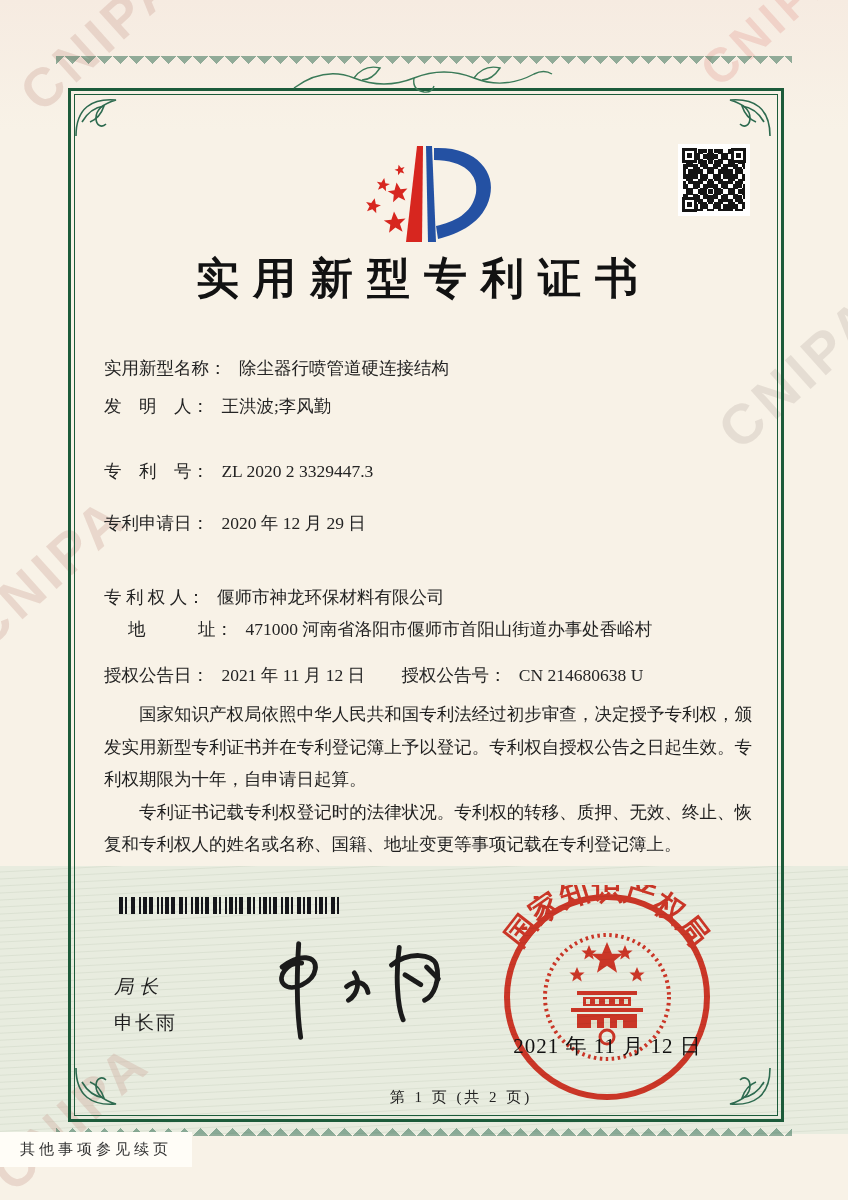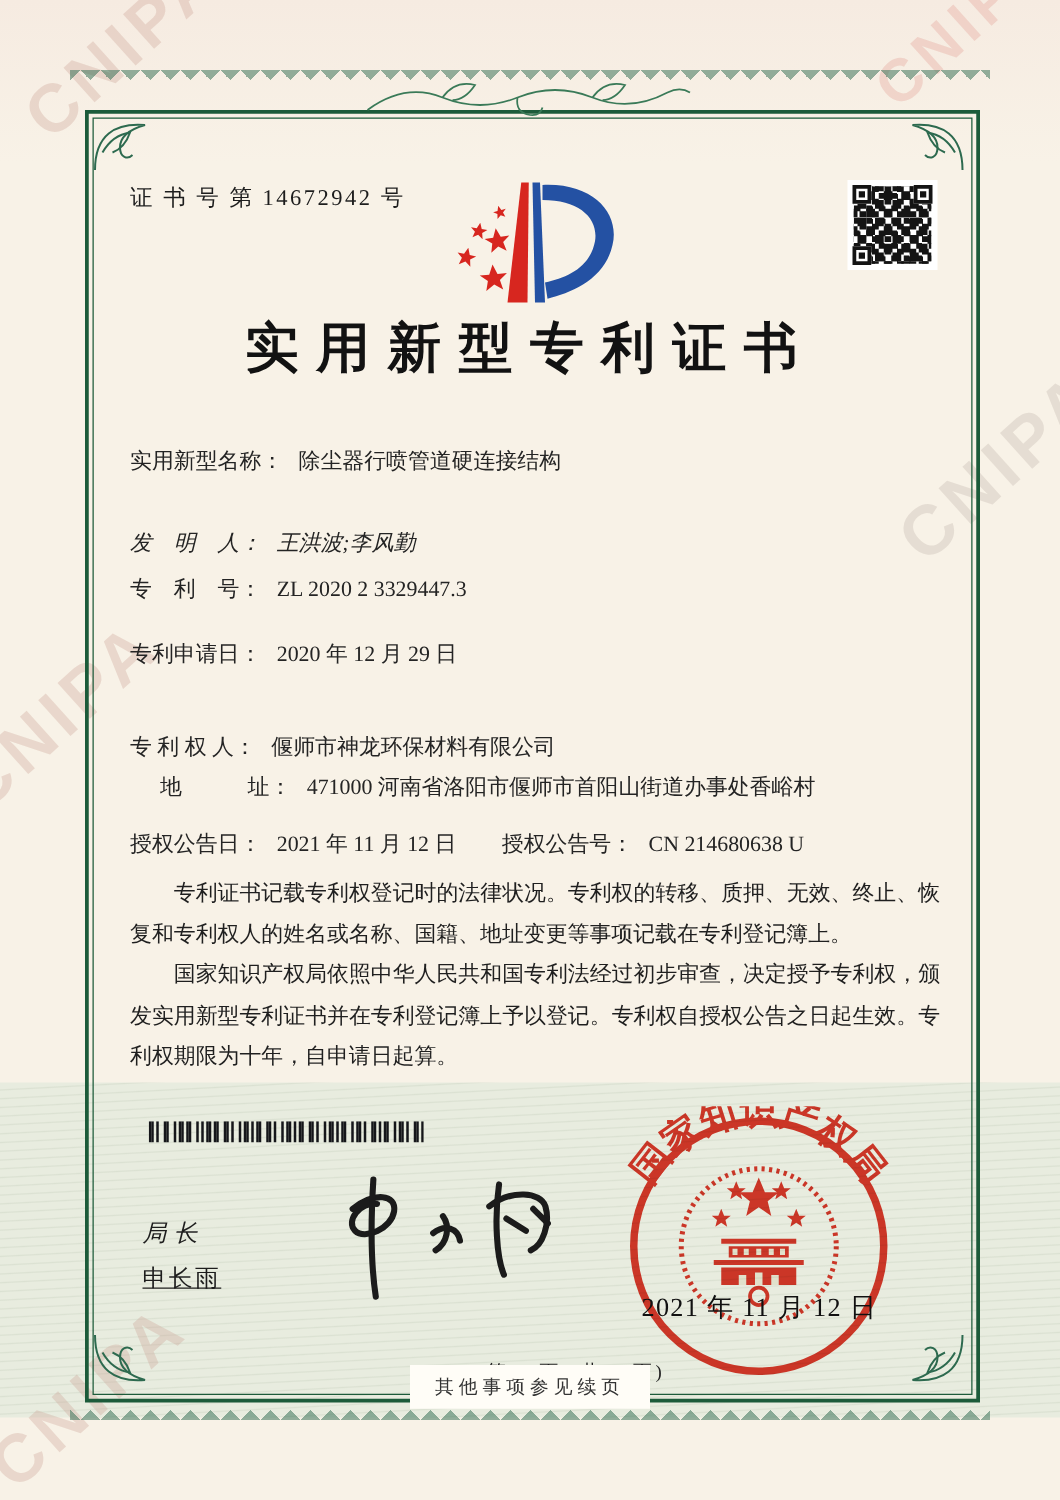--- a/index.html
+++ b/index.html
@@ -47,45 +47,45 @@
       repeating-conic-gradient(#141414 0 25%, transparent 0 50%) 3px 4px/14px 14px; }
   .finder { position:absolute; width:15px; height:15px; border:3px solid #141414; background:#fff; box-sizing:border-box; }
   .finder::after { content:""; position:absolute; inset:2px; background:#141414; }
   .f-tl { left:4px; top:4px; } .f-tr { right:4px; top:4px; } .f-bl { left:4px; bottom:4px; }
 
   .title { position:absolute; top:250px; left:0; width:100%; text-align:center;
     font-size:43px; font-weight:bold; letter-spacing:14px; color:#121212; }
 
   .fields { position:absolute; left:104px; top:356px; width:650px; }
   .field-row { position:absolute; left:0; font-size:17.5px; white-space:nowrap; color:#242424; }
-  .r0{top:0px;} .r1{top:66px;font-style:italic;} .r2{top:103px;} .r3{top:155px;text-align:right;} .r4{top:207px;margin-top:22px;} .r5{top:261px;margin-left:24px;} .r6{top:307px;}
+  .r0{top:0px;} .r1{top:38px;} .r2{top:103px;} .r3{top:155px;text-align:right;} .r4{top:207px;margin-top:22px;} .r5{top:261px;margin-left:24px;} .r6{top:307px;}
   .fvalue { margin-left:8px; }
   .flabel2 { margin-left:32px; }
 
   .bodytext { position:absolute; left:104px; top:698px; width:648px;
     font-size:17.5px; line-height:1.86; text-align:justify; color:#1f1f1f; }
   .bodytext p { margin:0; text-indent:2em; }
 
   .barcode { position:absolute; left:119px; top:897px; width:220px; height:17px;
     overflow:hidden; display:flex; align-items:stretch; }
   .barcode .bar { width:2px; background:#15161a; flex:0 0 auto; }
   .barcode .gap { width:2px; flex:0 0 auto; }
 
   .signatory-title { position:absolute; left:114px; top:974px; font-size:19px; letter-spacing:6px;font-style:italic; }
-  .signatory-name  { position:absolute; left:114px; top:1010px; font-size:19px; letter-spacing:2px;text-decoration:underline; }
+  .signatory-name  { position:absolute; left:114px; top:1010px; font-size:19px; letter-spacing:2px; }
   .signature { position:absolute; left:245px; top:932px; }
   .signature path { stroke:#1b1b1b; fill:none; stroke-width:5; stroke-linecap:round; stroke-linejoin:round; }
 
   .seal { position:absolute; left:495px; top:885px; opacity:.93; mix-blend-mode:multiply; }
   .seal-date { position:absolute; left:505px; top:1032px; width:205px; text-align:center;
     font-size:21px; letter-spacing:1px; color:#111; z-index:6; }
 
   .page-info { position:absolute; left:0; top:1088px; width:100%; text-align:center;
     font-size:15px; letter-spacing:3px; color:#222;padding-left:37px; }
-  .note-wrap { position:absolute; left:0; top:1092px; width:100%; text-align:center; }
+  .note-wrap { position:absolute; left:0; top:1132px; width:100%; text-align:left; }
   .note-box { display:inline-block; background:#fffdf7; padding:8px 20px;
     font-size:15px; letter-spacing:4px; color:#333; }
 
   .z1 { z-index:1; } .z2 { z-index:2; } .z3 { z-index:3; } .z4 { z-index:4; } .z5 { z-index:5; }
 </style>
 </head>
 <body>
 
 <div class="page">
 
@@ -120,21 +120,20 @@
     <path d="M4,44 C4,16 20,6 44,8 C30,12 24,18 24,26 C24,34 30,36 34,32"></path>
     <path d="M10,30 q8,-14 22,-16 q-4,12 -14,16"></path>
   </svg>
   <svg class="flourish z2" width="270" height="40" viewBox="0 0 270 40">
     <path d="M6,28 Q36,6 66,18 Q96,30 126,18 Q156,6 186,18 Q216,30 246,14 Q256,9 264,14"></path>
     <path d="M66,18 q10,-14 26,-10 q-8,12 -18,12"></path>
     <path d="M186,18 q10,-14 26,-10 q-8,12 -18,12"></path>
     <path d="M126,18 q-2,12 10,14 q8,1 10,-6"></path>
   </svg>
 
-  <div class="cert-no z3">证 书 号 第 14672942 号</div>
 
   <svg class="logo z3" width="150" height="122" viewBox="0 0 150 122">
     <g fill="#d7261f">
       <path transform="translate(52,40) scale(0.55) rotate(-15)" d="M0,-10 L2.9,-3.1 L9.5,-3.1 L4.2,1.2 L5.9,8.1 L0,4 L-5.9,8.1 L-4.2,1.2 L-9.5,-3.1 L-2.9,-3.1 Z"></path>
       <path transform="translate(35,55) scale(0.7) rotate(10)" d="M0,-10 L2.9,-3.1 L9.5,-3.1 L4.2,1.2 L5.9,8.1 L0,4 L-5.9,8.1 L-4.2,1.2 L-9.5,-3.1 L-2.9,-3.1 Z"></path>
       <path transform="translate(50,63) scale(1.05) rotate(-8)" d="M0,-10 L2.9,-3.1 L9.5,-3.1 L4.2,1.2 L5.9,8.1 L0,4 L-5.9,8.1 L-4.2,1.2 L-9.5,-3.1 L-2.9,-3.1 Z"></path>
       <path transform="translate(25,76) scale(0.8) rotate(12)" d="M0,-10 L2.9,-3.1 L9.5,-3.1 L4.2,1.2 L5.9,8.1 L0,4 L-5.9,8.1 L-4.2,1.2 L-9.5,-3.1 L-2.9,-3.1 Z"></path>
       <path transform="translate(47,93) scale(1.15) rotate(-5)" d="M0,-10 L2.9,-3.1 L9.5,-3.1 L4.2,1.2 L5.9,8.1 L0,4 L-5.9,8.1 L-4.2,1.2 L-9.5,-3.1 L-2.9,-3.1 Z"></path>
       <polygon points="69,16 75,16 74,112 58,112"></polygon>
     </g>
@@ -180,22 +179,22 @@
     </div>
     <div class="field-row r6">
       <span class="flabel">授权公告日：</span>
       <span class="fvalue">2021 年 11 月 12 日</span>
       <span class="flabel flabel2">授权公告号：</span>
       <span class="fvalue">CN 214680638 U</span>
     </div>
   </div>
 
   <div class="bodytext z3">
+    <p>国家知识产权局依照中华人民共和国专利法经过初步审查，决定授予专利权，颁发实用新型专利证书并在专利登记簿上予以登记。专利权自授权公告之日起生效。专利权期限为十年，自申请日起算。</p>
     <p>专利证书记载专利权登记时的法律状况。专利权的转移、质押、无效、终止、恢复和专利权人的姓名或名称、国籍、地址变更等事项记载在专利登记簿上。</p>
-    <p>国家知识产权局依照中华人民共和国专利法经过初步审查，决定授予专利权，颁发实用新型专利证书并在专利登记簿上予以登记。专利权自授权公告之日起生效。专利权期限为十年，自申请日起算。</p>
   </div>
 
   <div class="barcode z3">
       <span class="bar"></span>
       <span class="bar"></span>
       <span class="gap"></span>
       <span class="bar"></span>
       <span class="gap"></span>
       <span class="gap"></span>
       <span class="bar"></span>

